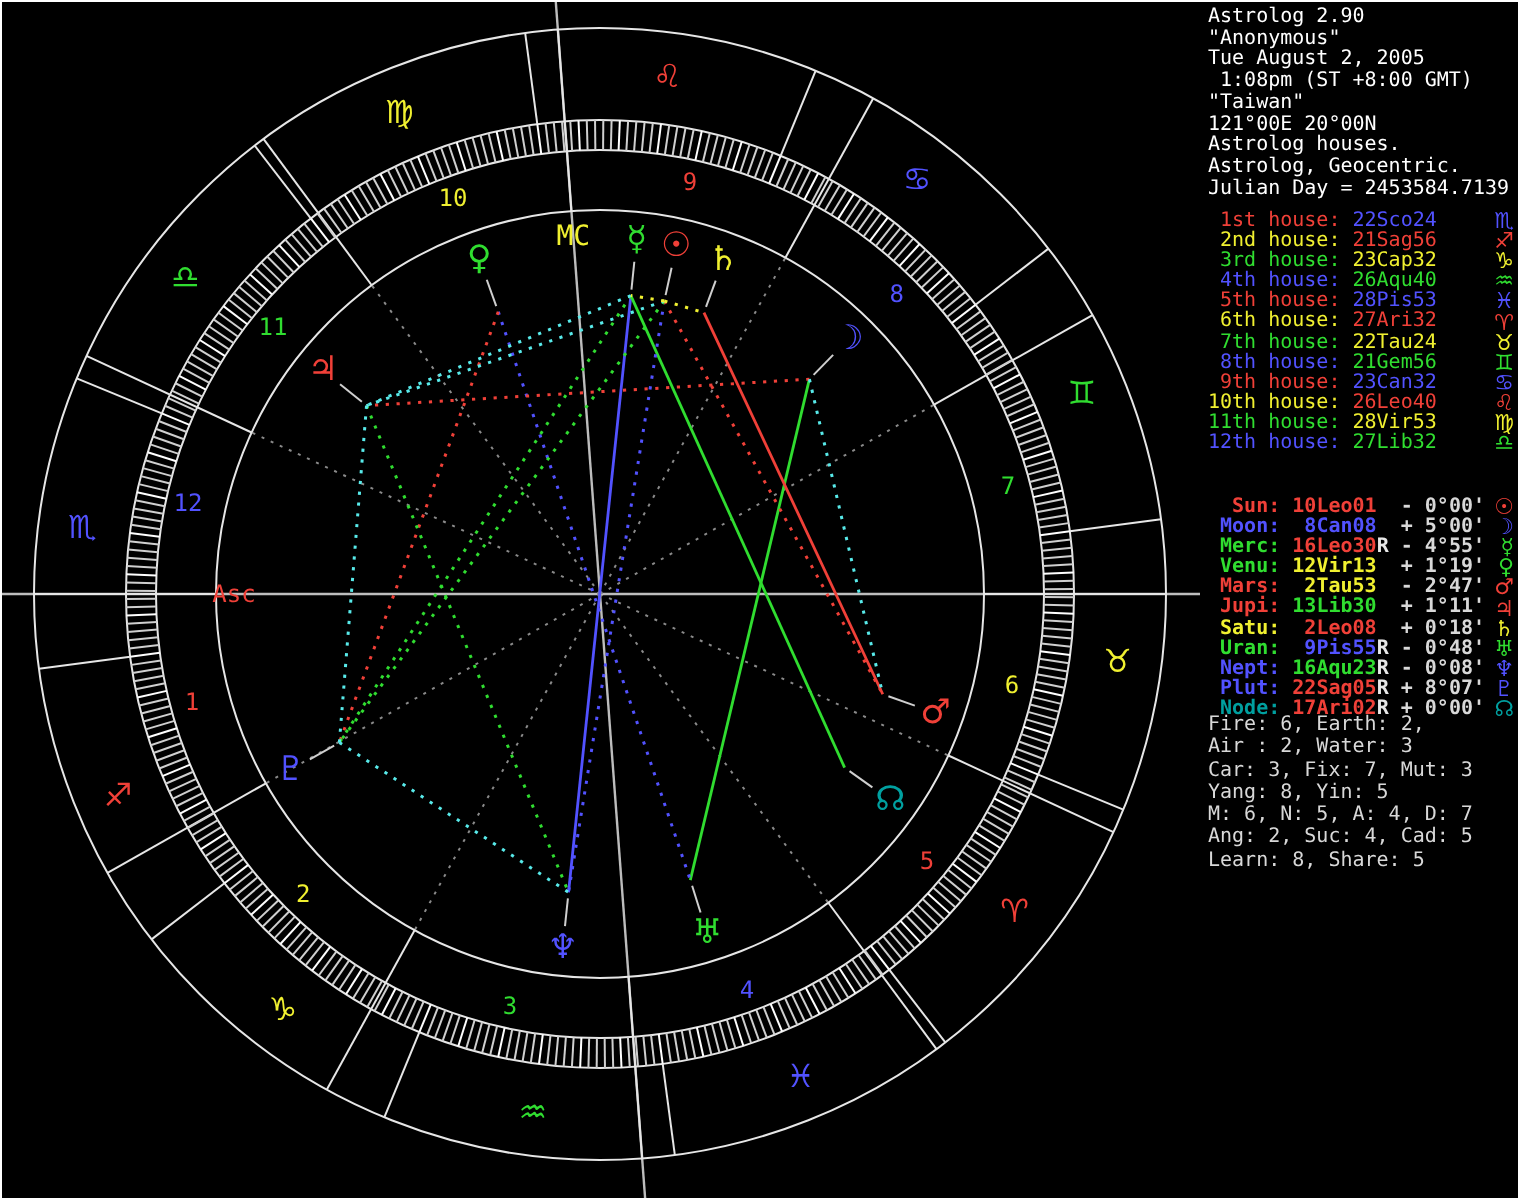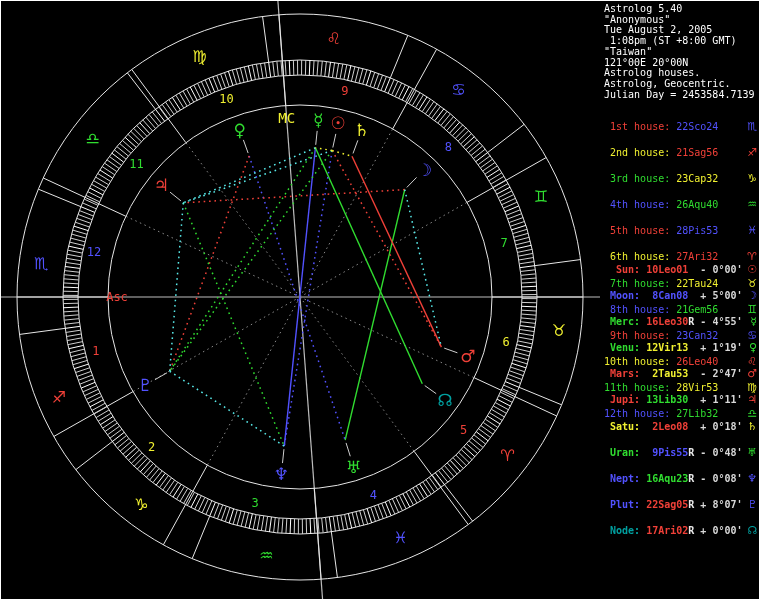--- a/index.html
+++ b/index.html
@@ -6,21 +6,21 @@
   #screen{position:relative;width:760px;height:600px;background:#000;overflow:hidden;
           font-family:"DejaVu Sans Mono",monospace;}
   #frame{position:absolute;left:0;top:0;width:758px;height:598px;border:1px solid #fff;pointer-events:none;z-index:50;}
   #wheel{position:absolute;left:0;top:0;width:600px;height:600px;}
   #panel{position:absolute;left:600px;top:0;width:160px;height:600px;color:#fff;}
   .blk{position:absolute;left:4px;white-space:pre;}
   #hdr{top:4px;font-size:10px;line-height:10.7px;color:#fff;}
   #houses{top:106px;font-size:10px;line-height:10.1px;width:154px;}
   #planets{top:249px;font-size:10px;line-height:10.1px;width:154px;font-weight:bold;}
   #stats{top:357px;font-size:10px;line-height:11.3px;color:#d8d8d8;}
-  .row{display:flex;align-items:flex-start;margin-top:16px;}
+  .row{display:flex;align-items:center;}
   .row .g{margin-left:auto;font-family:"DejaVu Sans",sans-serif;font-size:11px;line-height:10px;padding-right:1px;}
   .r{color:#e8e8e8}
   .off{color:#d8d8d8}
 </style>
 </head>
 <body>
 
 <div id="screen">
   <svg id="wheel" viewBox="0 0 600 600">
       <line x1="300" y1="297" x2="-130" y2="296.99999999999994" stroke="#bdbdbd" stroke-width="1.2"></line>
@@ -485,26 +485,27 @@
       <line x1="283.9540315899026" y1="449.1562581617403" x2="282.48577304257344" y2="463.0790530262133" stroke="#cfcfcf" stroke-width="1"></line>
       <text x="281.3321413268148" y="474.0183918482992" fill="#5252ff" font-size="17" font-family="&quot;DejaVu Sans&quot;,sans-serif" text-anchor="middle" dominant-baseline="central">♆</text>
       <line x1="167.07292538994352" y1="372.7587805842496" x2="154.90966366091874" y2="379.6909565854228" stroke="#cfcfcf" stroke-width="1"></line>
       <text x="145.35281515954213" y="385.13766630063026" fill="#5252ff" font-size="17" font-family="&quot;DejaVu Sans&quot;,sans-serif" text-anchor="middle" dominant-baseline="central">♇</text>
       <line x1="424.7609422183699" y1="385.564706835085" x2="436.17697614684823" y2="393.66866693764183" stroke="#cfcfcf" stroke-width="1"></line>
       <text x="445.1467170906526" y="400.0360641610793" fill="#00a0a0" font-size="17" font-family="&quot;DejaVu Sans&quot;,sans-serif" text-anchor="middle" dominant-baseline="central">☊</text>
       <text x="286.6722700933425" y="118.49685824743815" fill="#f0f030" font-size="14" font-family="&quot;DejaVu Sans Mono&quot;,monospace" text-anchor="middle" dominant-baseline="central">MC</text>
       <text x="117" y="297" fill="#f04038" font-size="12" font-family="&quot;DejaVu Sans Mono&quot;,monospace" text-anchor="middle" dominant-baseline="central">Asc</text>
     </svg>
   <div id="panel">
-    <div id="hdr" class="blk"><span>Astrolog 5.40</span>
+    <div id="hdr" class="blk"><span>Astrolog 2.90</span>
 <span>"Anonymous"</span>
 <span>Tue August 2, 2005</span>
 <span> 1:08pm (ST +8:00 GMT)</span>
 <span>"Taiwan"</span>
 <span>121°00E 20°00N</span>
 <span>Astrolog houses.</span>
 <span>Astrolog, Geocentric.</span>
 <span>Julian Day = 2453584.7139</span></div>
     <div id="houses" class="blk"><div class="row"><span><span style="color: rgb(240, 64, 56);"> 1st house: </span><span style="color: rgb(82, 82, 255);">22Sco24</span></span><span class="g" style="color: rgb(82, 82, 255);">♏</span></div><div class="row"><span><span style="color: rgb(240, 240, 48);"> 2nd house: </span><span style="color: rgb(240, 64, 56);">21Sag56</span></span><span class="g" style="color: rgb(240, 64, 56);">♐</span></div><div class="row"><span><span style="color: rgb(48, 221, 48);"> 3rd house: </span><span style="color: rgb(240, 240, 48);">23Cap32</span></span><span class="g" style="color: rgb(240, 240, 48);">♑</span></div><div class="row"><span><span style="color: rgb(82, 82, 255);"> 4th house: </span><span style="color: rgb(48, 221, 48);">26Aqu40</span></span><span class="g" style="color: rgb(48, 221, 48);">♒</span></div><div class="row"><span><span style="color: rgb(240, 64, 56);"> 5th house: </span><span style="color: rgb(82, 82, 255);">28Pis53</span></span><span class="g" style="color: rgb(82, 82, 255);">♓</span></div><div class="row"><span><span style="color: rgb(240, 240, 48);"> 6th house: </span><span style="color: rgb(240, 64, 56);">27Ari32</span></span><span class="g" style="color: rgb(240, 64, 56);">♈</span></div><div class="row"><span><span style="color: rgb(48, 221, 48);"> 7th house: </span><span style="color: rgb(240, 240, 48);">22Tau24</span></span><span class="g" style="color: rgb(240, 240, 48);">♉</span></div><div class="row"><span><span style="color: rgb(82, 82, 255);"> 8th house: </span><span style="color: rgb(48, 221, 48);">21Gem56</span></span><span class="g" style="color: rgb(48, 221, 48);">♊</span></div><div class="row"><span><span style="color: rgb(240, 64, 56);"> 9th house: </span><span style="color: rgb(82, 82, 255);">23Can32</span></span><span class="g" style="color: rgb(82, 82, 255);">♋</span></div><div class="row"><span><span style="color: rgb(240, 240, 48);">10th house: </span><span style="color: rgb(240, 64, 56);">26Leo40</span></span><span class="g" style="color: rgb(240, 64, 56);">♌</span></div><div class="row"><span><span style="color: rgb(48, 221, 48);">11th house: </span><span style="color: rgb(240, 240, 48);">28Vir53</span></span><span class="g" style="color: rgb(240, 240, 48);">♍</span></div><div class="row"><span><span style="color: rgb(82, 82, 255);">12th house: </span><span style="color: rgb(48, 221, 48);">27Lib32</span></span><span class="g" style="color: rgb(48, 221, 48);">♎</span></div></div>
     <div id="planets" class="blk"><div class="row"><span><span style="color: rgb(240, 64, 56);">  Sun: </span><span style="color: rgb(240, 64, 56);">10Leo01</span><span class="r"> </span><span class="off"> - 0°00'</span></span><span class="g" style="color: rgb(240, 64, 56);">☉</span></div><div class="row"><span><span style="color: rgb(82, 82, 255);"> Moon: </span><span style="color: rgb(82, 82, 255);"> 8Can08</span><span class="r"> </span><span class="off"> + 5°00'</span></span><span class="g" style="color: rgb(82, 82, 255);">☽</span></div><div class="row"><span><span style="color: rgb(48, 221, 48);"> Merc: </span><span style="color: rgb(240, 64, 56);">16Leo30</span><span class="r">R</span><span class="off"> - 4°55'</span></span><span class="g" style="color: rgb(48, 221, 48);">☿</span></div><div class="row"><span><span style="color: rgb(48, 221, 48);"> Venu: </span><span style="color: rgb(240, 240, 48);">12Vir13</span><span class="r"> </span><span class="off"> + 1°19'</span></span><span class="g" style="color: rgb(48, 221, 48);">♀</span></div><div class="row"><span><span style="color: rgb(240, 64, 56);"> Mars: </span><span style="color: rgb(240, 240, 48);"> 2Tau53</span><span class="r"> </span><span class="off"> - 2°47'</span></span><span class="g" style="color: rgb(240, 64, 56);">♂</span></div><div class="row"><span><span style="color: rgb(240, 64, 56);"> Jupi: </span><span style="color: rgb(48, 221, 48);">13Lib30</span><span class="r"> </span><span class="off"> + 1°11'</span></span><span class="g" style="color: rgb(240, 64, 56);">♃</span></div><div class="row"><span><span style="color: rgb(240, 240, 48);"> Satu: </span><span style="color: rgb(240, 64, 56);"> 2Leo08</span><span class="r"> </span><span class="off"> + 0°18'</span></span><span class="g" style="color: rgb(240, 240, 48);">♄</span></div><div class="row"><span><span style="color: rgb(48, 221, 48);"> Uran: </span><span style="color: rgb(82, 82, 255);"> 9Pis55</span><span class="r">R</span><span class="off"> - 0°48'</span></span><span class="g" style="color: rgb(48, 221, 48);">♅</span></div><div class="row"><span><span style="color: rgb(82, 82, 255);"> Nept: </span><span style="color: rgb(48, 221, 48);">16Aqu23</span><span class="r">R</span><span class="off"> - 0°08'</span></span><span class="g" style="color: rgb(82, 82, 255);">♆</span></div><div class="row"><span><span style="color: rgb(82, 82, 255);"> Plut: </span><span style="color: rgb(240, 64, 56);">22Sag05</span><span class="r">R</span><span class="off"> + 8°07'</span></span><span class="g" style="color: rgb(82, 82, 255);">♇</span></div><div class="row"><span><span style="color: rgb(0, 160, 160);"> Node: </span><span style="color: rgb(240, 64, 56);">17Ari02</span><span class="r">R</span><span class="off"> + 0°00'</span></span><span class="g" style="color: rgb(0, 160, 160);">☊</span></div></div>
+    <div id="stats" class="blk"><div>Fire: 6, Earth: 2,</div><div>Air : 2, Water: 3</div><div>Car: 3, Fix: 7, Mut: 3</div><div>Yang: 8, Yin: 5</div><div>M: 6, N: 5, A: 4, D: 7</div><div>Ang: 2, Suc: 4, Cad: 5</div><div>Learn: 8, Share: 5</div></div>
   </div>
   <div id="frame"></div>
 </div>
 
 </body></html>

